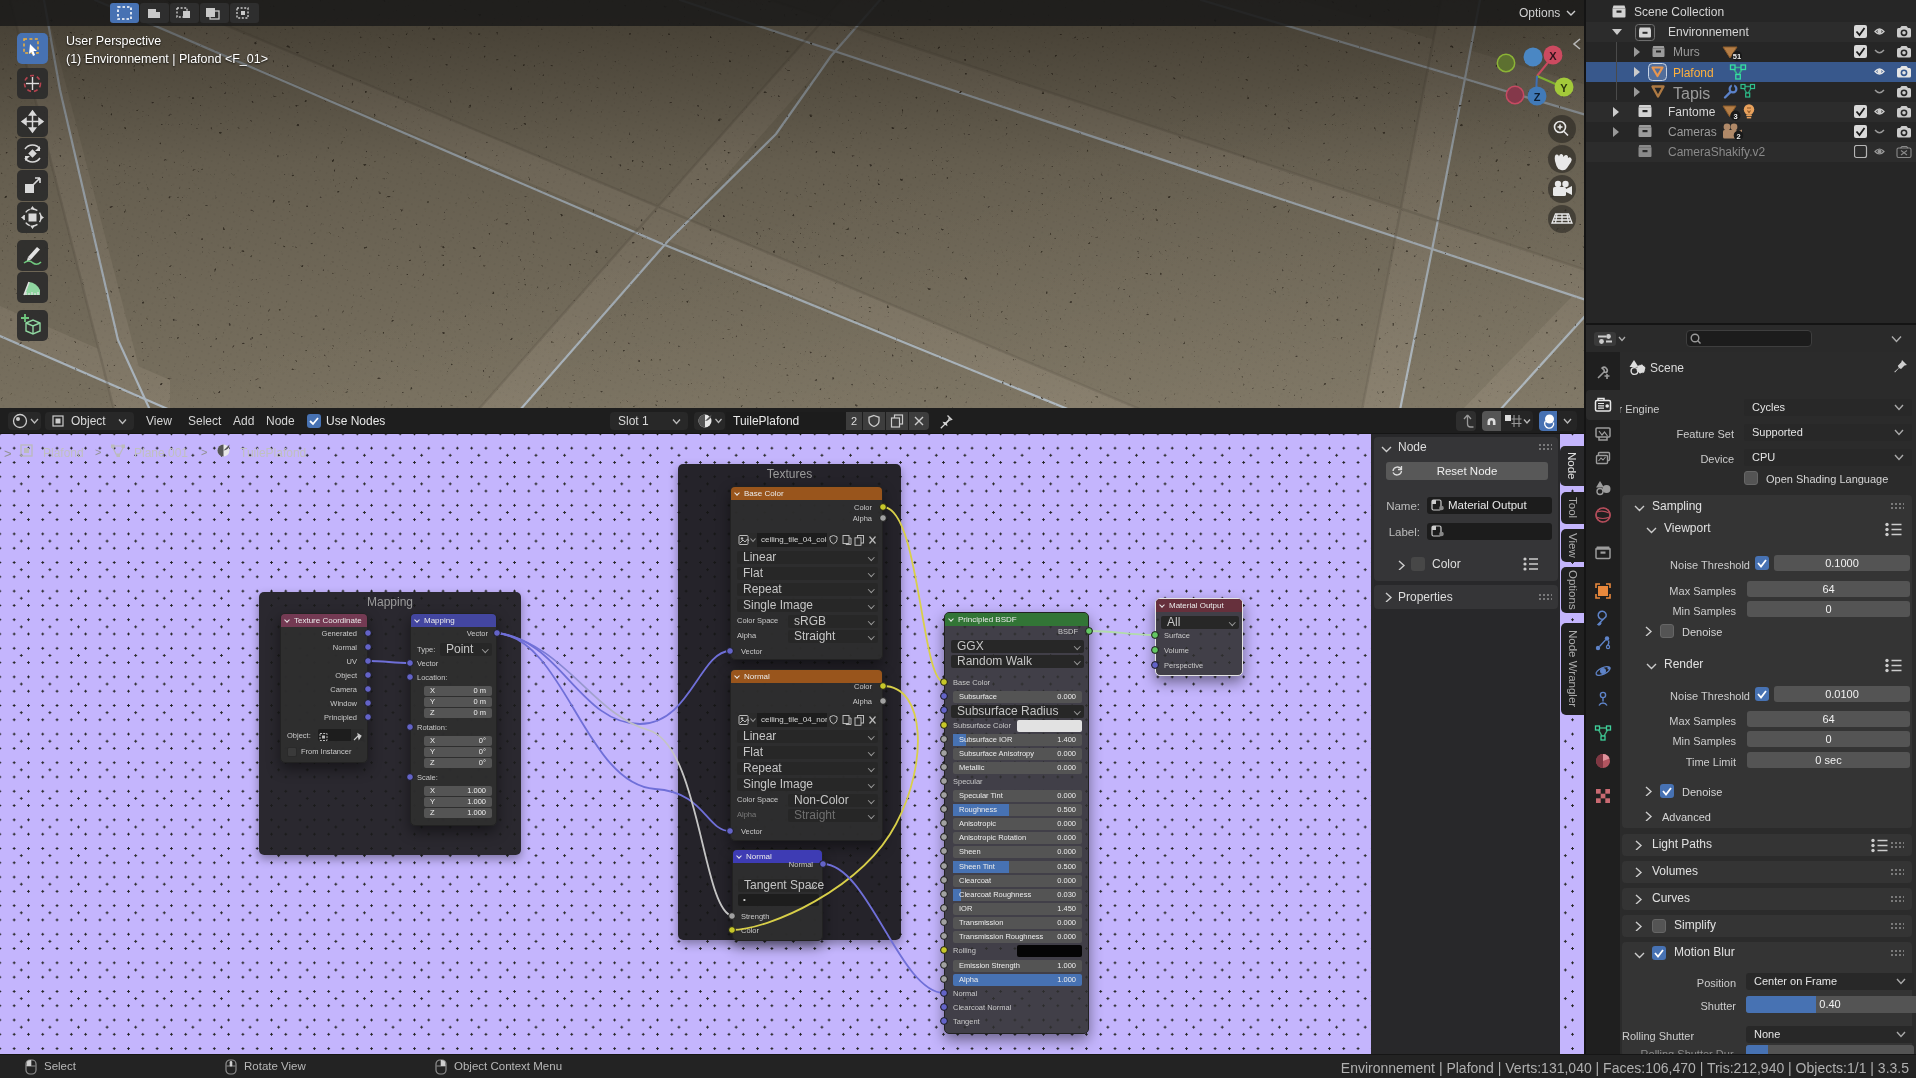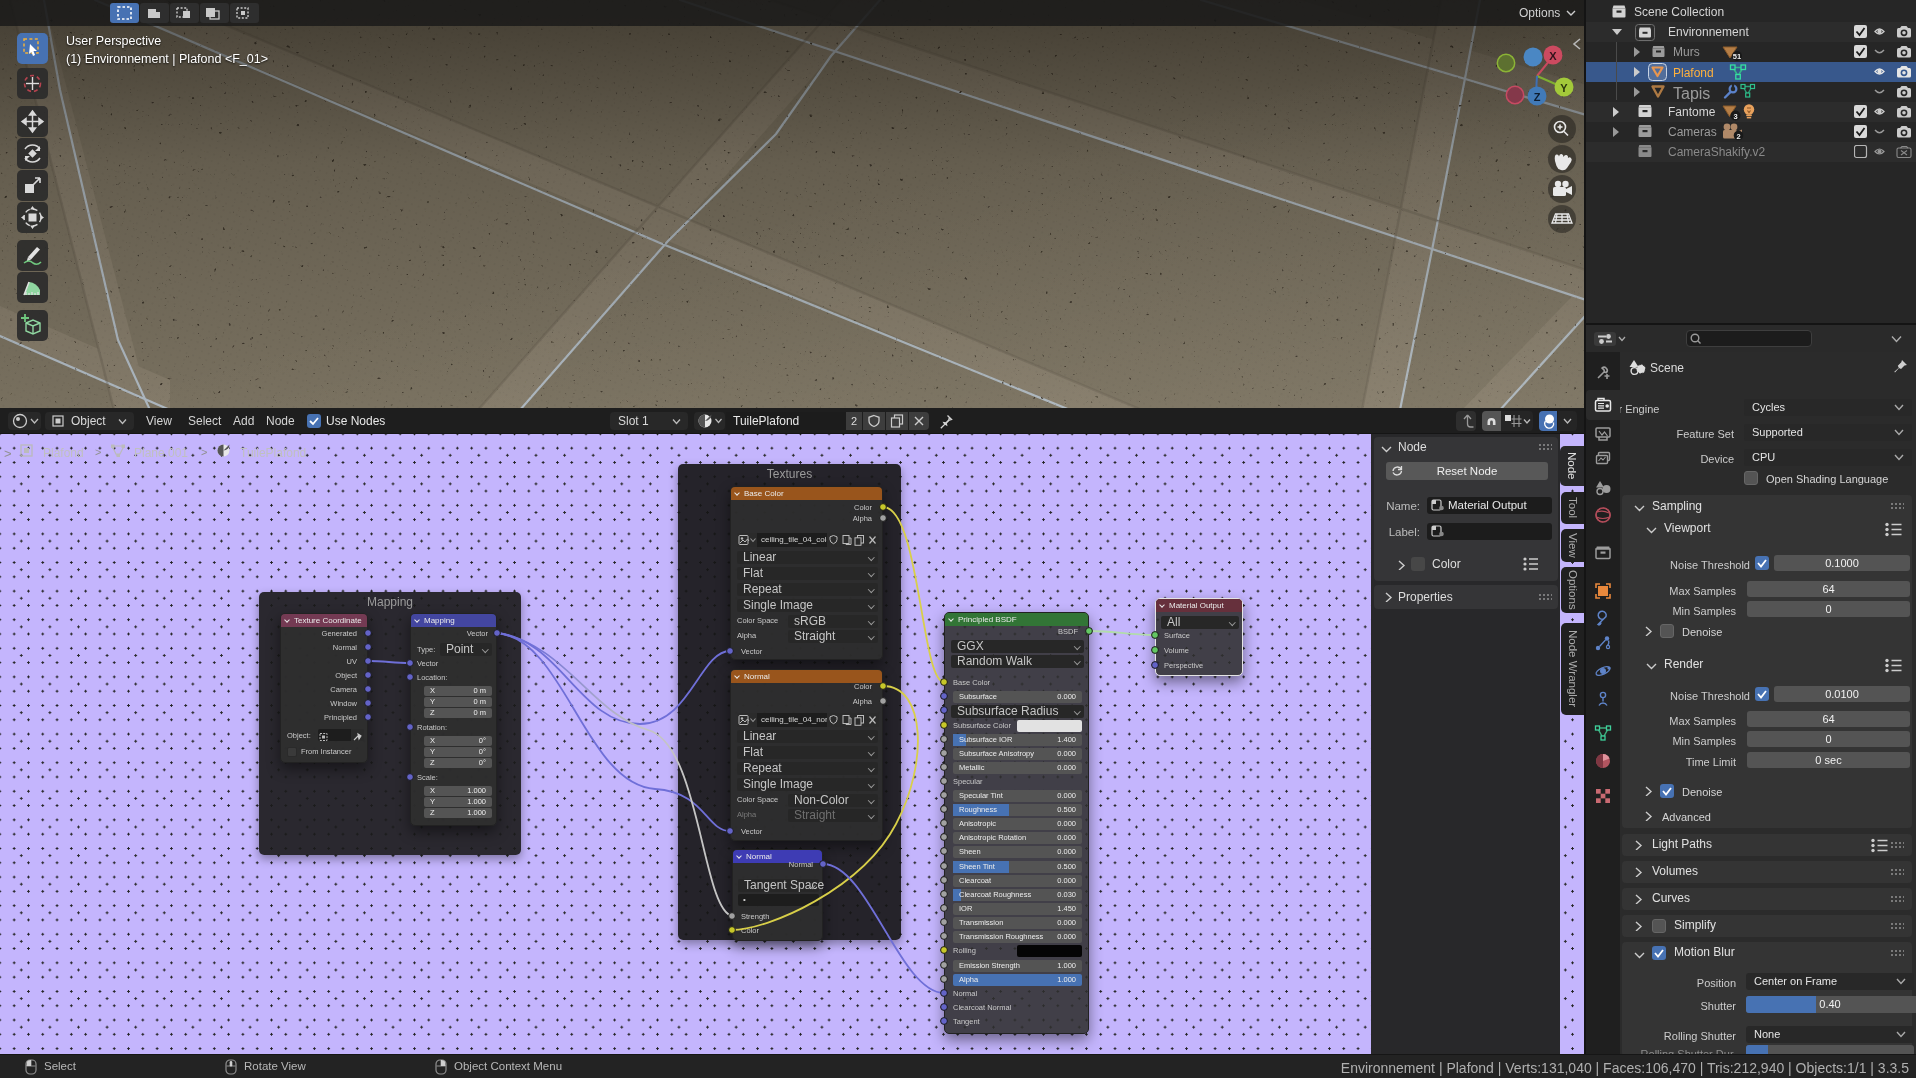--- a/index.html
+++ b/index.html
@@ -1131,21 +1131,21 @@
   <div class="grip" style="right:8px;top:7px"></div>
   <div class="prow" style="left:0px;top:35px;width:114px;text-align:right">Position</div>
   <div class="pfield" style="left:124px;top:31px;width:168px;height:17px;line-height:17px"><span style="margin-left:8px">Center on Frame</span><svg width="10" height="7" style="float:right;margin:5px 8px 0 0">
           <path d="M1 1 l4 4.5 4 -4.5" fill="none" stroke="#aaa" stroke-width="1.4"></path>
         </svg></div>
   <div class="prow" style="left:0px;top:58px;width:114px;text-align:right">Shutter</div>
   <div class="pval" style="left:124px;top:54px;width:188px;height:17px;line-height:17px;overflow:hidden">
         <div class="abs" style="left:0;top:0;width:70px;height:17px;background:#4772b3"></div>
         <div class="abs" style="left:0;top:0;width:168px;text-align:center">0.40</div>
       </div>
-  <div class="prow" style="left:0px;top:88px;width:114px;text-align:right">Rolling Shutter</div>
+  <div class="prow" style="left:0px;top:88px;width:114px;text-align:left">Rolling Shutter</div>
   <div class="pfield" style="left:124px;top:84px;width:168px;height:17px;line-height:17px"><span style="margin-left:8px">None</span><svg width="10" height="7" style="float:right;margin:5px 8px 0 0">
           <path d="M1 1 l4 4.5 4 -4.5" fill="none" stroke="#aaa" stroke-width="1.4"></path>
         </svg></div>
   <div class="prow" style="left:0px;top:106px;width:114px;text-align:right;color:#8f8f8f">Rolling Shutter Dur.</div>
   <div class="pval" style="left:124px;top:103px;width:168px;height:11px;overflow:hidden;border-radius:3px 3px 0 0">
         <div class="abs" style="left:0;top:0;width:22px;height:9px;background:#4772b3"></div>
       </div>
  </div>
 </div>
 <div class="abs" id="status">

